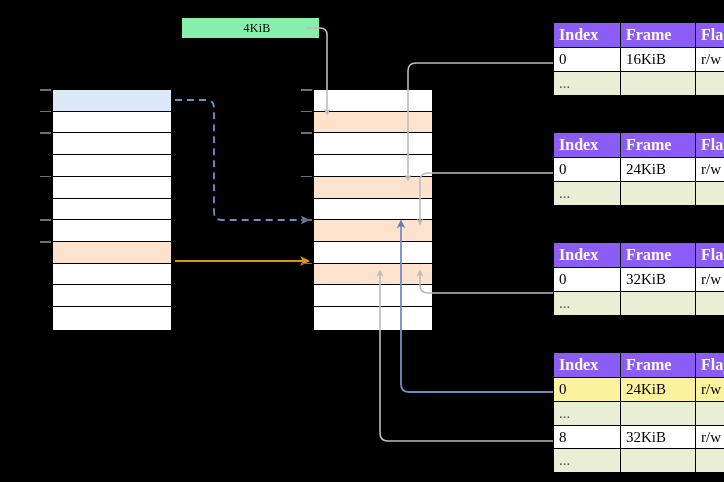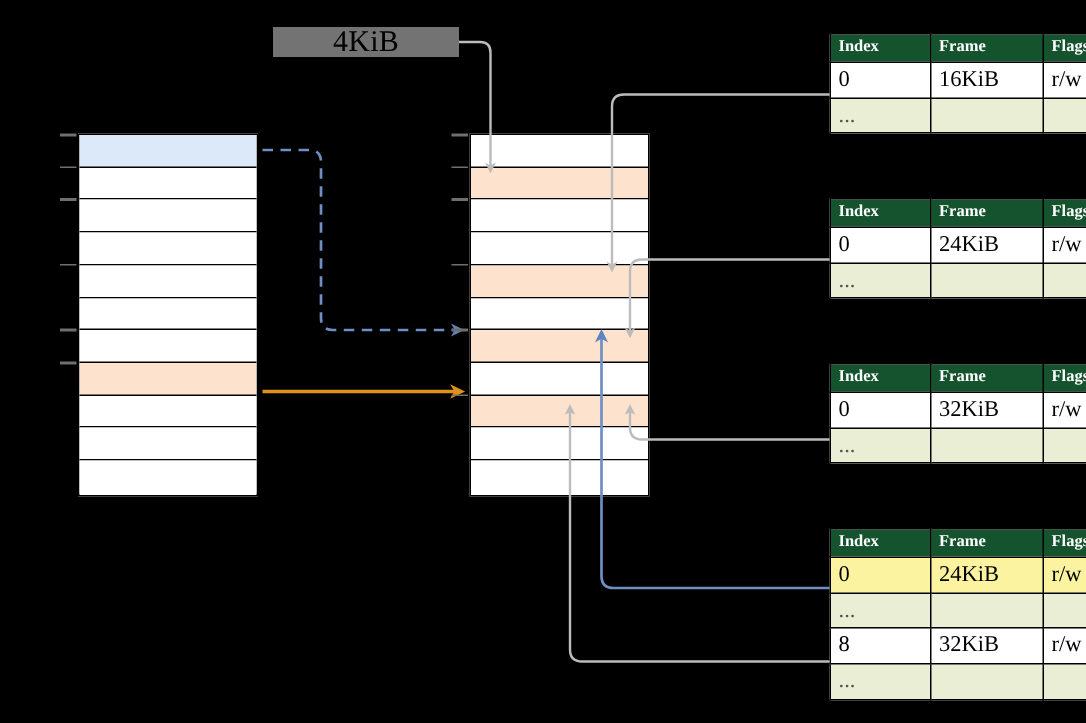--- a/index.html
+++ b/index.html
@@ -11,28 +11,28 @@
   .col{position:absolute;border:1.5px solid #000;box-sizing:border-box;background:#fff;}
   .cell{box-sizing:border-box;border-bottom:1.5px solid #000;background:#fff;}
   .cell:last-child{border-bottom:none;}
   .cell.blue{background:#dce9f9;}
   .cell.peach{background:#fde3cd;}
 
   
   .tick{position:absolute;height:1.5px;background:#6f6f6f;width:11px;}
 
   
-  .size-label{position:absolute;background:#737373;color:#000;
+  .size-label{position:absolute;background:#86efac;color:#000;
       display:flex;align-items:center;justify-content:center;
-      font-size:20px;letter-spacing:.2px;}
+      font-size:12px;letter-spacing:.2px;padding-left:13px;}
 
   
   .ptable{position:absolute;border-collapse:collapse;background:#fff;
           table-layout:fixed;border:1.5px solid #000;}
-  .ptable th{background:#14532d;color:#fff;font-weight:bold;font-size:11px;
+  .ptable th{background:#8b5cf6;color:#fff;font-weight:bold;font-size:16px;
              text-align:left;padding:2px 5px;border:1px solid #000;
              line-height:1.25;}
   .ptable td{font-size:15px;text-align:left;padding:2px 5px;
              border:1px solid #000;color:#000;line-height:1.25;height:22px;
              box-sizing:border-box;}
   .ptable tr.ell td{background:#e9eed4;color:#555;}
   .ptable td.hl{background:#fbf3a0;}
   .col-index{width:56px;}
   .col-frame{width:64px;}
   .col-flags{width:50px;}

